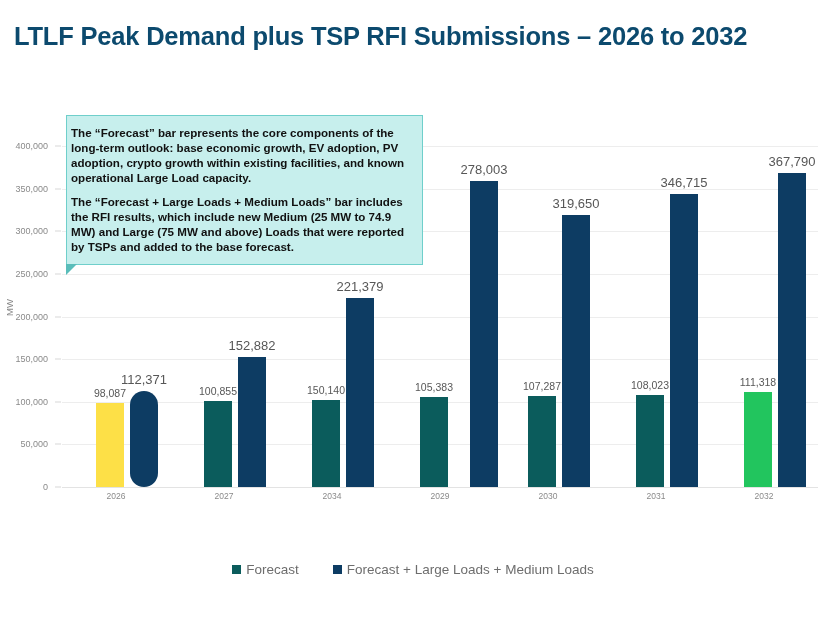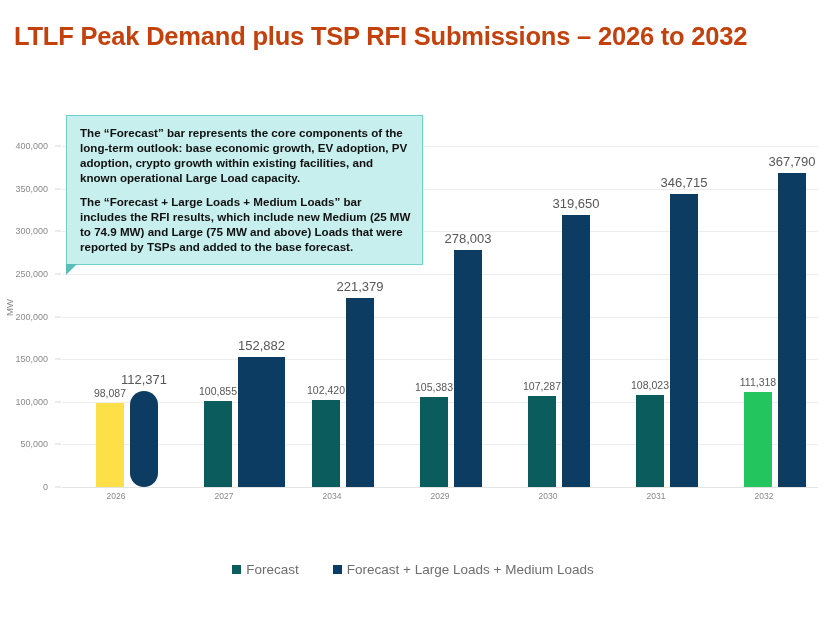--- a/index.html
+++ b/index.html
@@ -24,21 +24,21 @@
 
   
   #chart-title {
     position: absolute;
     left: 14px;
     top: 22px;
     width: 800px;
     font-size: 25.5px;
     font-weight: bold;
     letter-spacing: -0.2px;
-    color: #c2410c;
+    color: #0c4a6e;
     white-space: nowrap;
   }
 
   
   #chart-area {
     position: absolute;
     left: 0;
     top: 80px;
     width: 826px;
     height: 540px;
@@ -140,21 +140,21 @@
 
   
   #callout {
     position: absolute;
     left: 66px;
     top: 115px;
     width: 357px;
     box-sizing: border-box;
     background: #c7efed;
     border: 1px solid #6fcfcb;
-    padding: 9px 11px 9px 13px;
+    padding: 9px 11px 9px 4px;
   }
   #callout p {
     margin: 0 0 9px 0;
     font-size: 11.6px;
     line-height: 1.30;
     font-weight: bold;
     color: #111111;
   }
   #callout p:last-child { margin-bottom: 0; }
   #callout-tail {
@@ -237,39 +237,39 @@
           </div>
           <div class="bar total" style="height: 95.7963px; background: rgb(13, 60, 99); border-radius: 14px;">
             <div class="bar-label">112,371</div>
           </div>
           <div class="xtick" style="width: 108px;">2026</div>
         </div>
         <div class="group" style="left: 108px; width: 108px;">
           <div class="bar forecast" style="height: 85.9789px; background: rgb(11, 92, 92);">
             <div class="bar-label">100,855</div>
           </div>
-          <div class="bar total" style="height: 130.332px; background: rgb(13, 60, 99); padding-left: 19px;">
+          <div class="bar total" style="height: 130.332px; background: rgb(13, 60, 99);">
             <div class="bar-label">152,882</div>
           </div>
           <div class="xtick" style="width: 108px;">2027</div>
         </div>
         <div class="group" style="left: 216px; width: 108px;">
           <div class="bar forecast" style="height: 87.3131px; background: rgb(11, 92, 92);">
-            <div class="bar-label">102,420</div>
+            <div class="bar-label">150,140</div>
           </div>
           <div class="bar total" style="height: 188.726px; background: rgb(13, 60, 99);">
             <div class="bar-label">221,379</div>
           </div>
           <div class="xtick" style="width: 108px;">2034</div>
         </div>
         <div class="group" style="left: 324px; width: 108px;">
           <div class="bar forecast" style="height: 89.839px; background: rgb(11, 92, 92);">
             <div class="bar-label">105,383</div>
           </div>
-          <div class="bar total" style="height: 237px; background: rgb(13, 60, 99);">
+          <div class="bar total" style="height: 306px; background: rgb(13, 60, 99); margin-left: 16px;">
             <div class="bar-label">278,003</div>
           </div>
           <div class="xtick" style="width: 108px;">2029</div>
         </div>
         <div class="group" style="left: 432px; width: 108px;">
           <div class="bar forecast" style="height: 91.4622px; background: rgb(11, 92, 92); text-align: right;">
             <div class="bar-label">107,287</div>
           </div>
           <div class="bar total" style="height: 272.502px; background: rgb(13, 60, 99);">
             <div class="bar-label">319,650</div>

